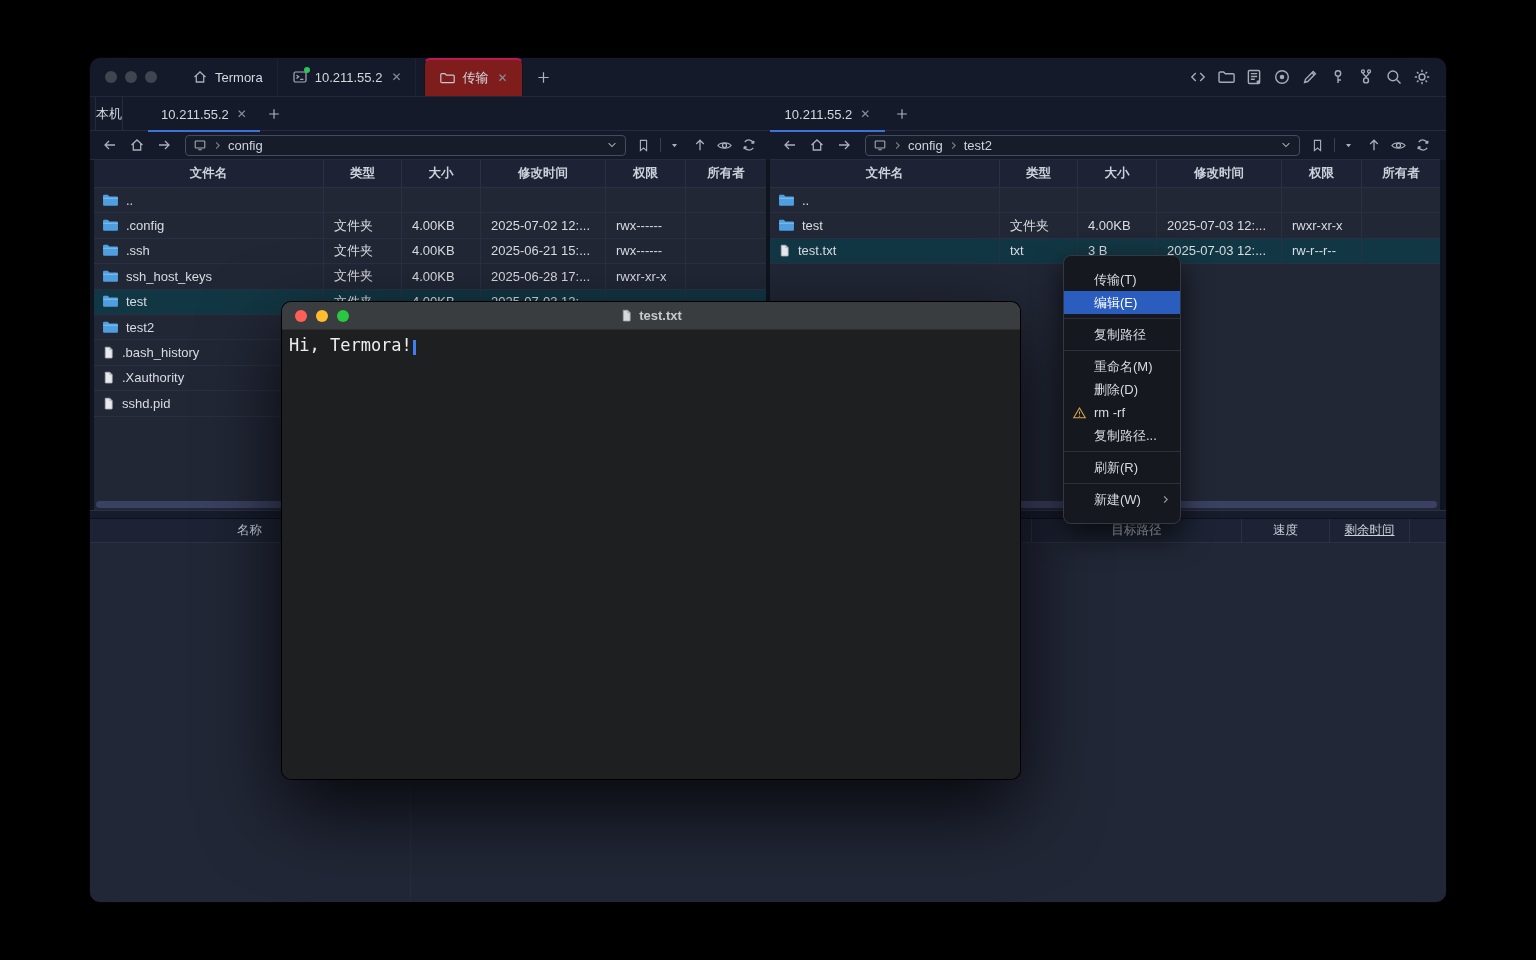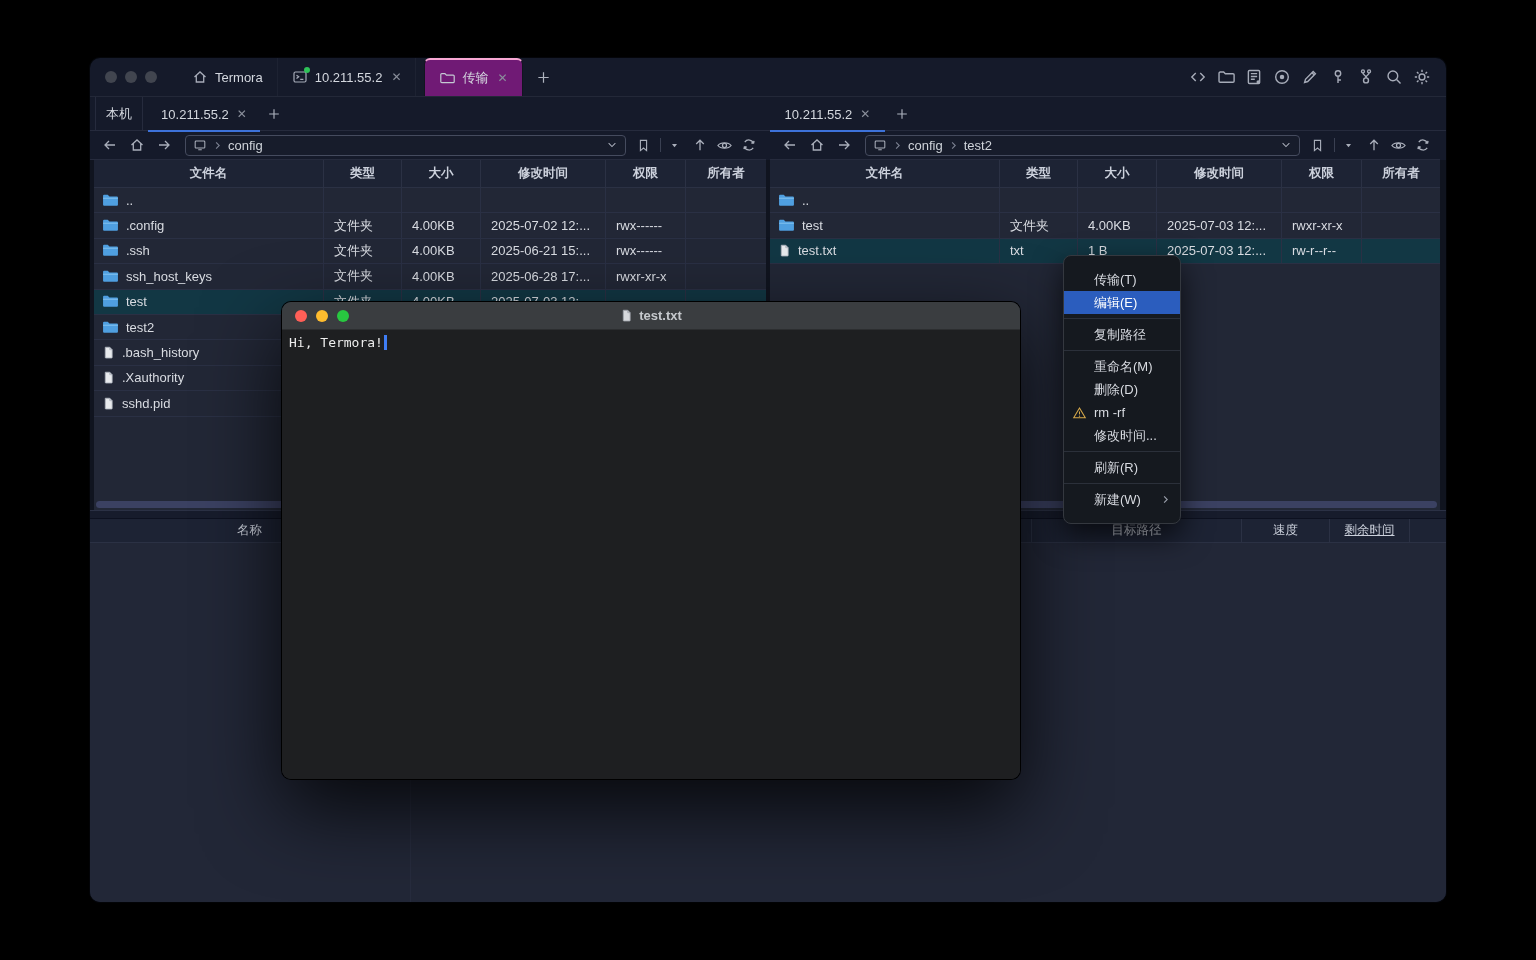--- a/index.html
+++ b/index.html
@@ -14,21 +14,21 @@
     box-shadow:0 25px 70px rgba(0,0,0,.7), 0 0 0 1px #05070c;
   }
 
   
   .tabbar { position:absolute; left:0; top:0; width:100%; height:39px; display:flex; align-items:stretch; border-bottom:1px solid #232838; }
   .traffic-dots { display:flex; align-items:center; gap:8px; margin-left:15px; width:58px; }
   .traffic-dots i { width:12px; height:12px; border-radius:50%; background:#41454f; }
   .app-tab { display:flex; align-items:center; gap:7px; padding:0 14px; color:#d4d8df; font-size:13px; border-right:1px solid #1d2232; }
   .app-tab .ticon { position:relative; display:flex; }
   .status-dot { position:absolute; right:-2px; top:-2px; width:6px; height:6px; border-radius:50%; }
-  .app-tab.active { background:#701a75; border-top:2px solid #f9a8d4; border-radius:6px 6px 0 0; border-right:1px solid #11151f; border-left:1px solid #11151f;font-family:Liberation Serif, serif; }
+  .app-tab.active { background:#7f1d1d; border-top:2px solid #be185d; border-radius:6px 6px 0 0; border-right:1px solid #11151f; border-left:1px solid #11151f;font-family:Liberation Serif, serif; }
   .tclose { color:#8b909c; font-size:12px; margin-left:2px; }
   .newtab { display:flex; align-items:center; padding:0 13px; color:#aeb3bf; }
   .top-icons { margin-left:auto; display:flex; align-items:center; gap:9px; margin-right:15px; color:#a6abb8; }
   .top-icons .tbtn { width:19px; height:19px; display:flex; align-items:center; justify-content:center; }
 
   svg.ic { display:block; }
 
   
   .paneltabs { position:absolute; left:0; top:39px; width:100%; height:34px; border-bottom:1px solid #262b3d; }
   .ptab { position:absolute; top:0; height:34px; display:flex; align-items:center; gap:8px; color:#d4d8df; font-size:13px; justify-content:center; }
@@ -69,21 +69,21 @@
   .transfer-body { position:absolute; left:0; top:485px; width:100%; bottom:0; background:#222737; }
   .transfer-body .vline { position:absolute; left:320px; top:0; bottom:0; width:1px; background:#272c3e; }
 
   
   .editor-window { position:absolute; left:282px; top:302px; width:738px; height:477px; border-radius:9px; overflow:hidden;
     box-shadow:0 30px 80px rgba(0,0,0,.8), 0 0 0 1px #000; }
   .ed-titlebar { position:relative; height:28px; background:#3a3d40; border-bottom:1px solid #2c2e30; display:flex; align-items:center; }
   .ed-dots { display:flex; gap:9px; margin-left:13px; }
   .ed-dots i { width:12px; height:12px; border-radius:50%; }
   .ed-title { position:absolute; left:0; right:0; text-align:center; font-size:13px; font-weight:700; color:#c6c9cd; display:flex; align-items:center; justify-content:center; gap:6px; }
-  .ed-content { height:449px; background:#1e1f21; padding:5px 7px; font-family:"DejaVu Sans Mono","Liberation Mono",monospace; font-size:13px; color:#ededed; }
+  .ed-content { height:449px; background:#1e1f21; padding:5px 7px; font-family:"DejaVu Sans Mono","Liberation Mono",monospace; font-size:17px; color:#ededed; }
   .ed-cursor { display:inline-block; width:3px; height:15px; background:#3f7df5; vertical-align:text-bottom; margin-left:1px; }
 
   
   .context-menu { position:absolute; left:1063px; top:255px; width:118px; background:#15191f; border:1px solid #34383f; border-radius:8px; padding:12px 0; box-shadow:0 12px 30px rgba(0,0,0,.7); }
   .menu-item { position:relative; height:23px; display:flex; align-items:center; padding-left:30px; font-size:13px; color:#d8dbe1; }
   .menu-item.highlighted { background:#2b5dbe; color:#fff; }
   .menu-item .mi-icon { position:absolute; left:8px; display:flex; color:#d7a94a; }
   .menu-item .mi-arrow { position:absolute; right:9px; display:flex; color:#9aa0ab; }
   .menu-sep { height:1px; background:#2b303a; margin:4px 0; }
 </style>
@@ -185,21 +185,21 @@
           <span class="tbtn">
             <svg class="ic" width="18" height="18" viewBox="0 0 16 16" fill="none" stroke="#a6abb8" stroke-width="1.25">
               <circle cx="8" cy="8" r="2.6"></circle>
               <path d="M8 1.6v2 M8 12.4v2 M1.6 8h2 M12.4 8h2 M3.5 3.5l1.4 1.4 M11.1 11.1l1.4 1.4 M12.5 3.5l-1.4 1.4 M4.9 11.1l-1.4 1.4"></path>
             </svg>
           </span>
         </div>
     </div>
 
     <div class="paneltabs">
-      <div class="ptab boxed" style="left:5px;width:48px;">
+      <div class="ptab boxed" style="left:5px;width:28px;">
         <span>本机</span>
       </div>
       <div class="ptab active" style="left:58px;width:112px;">
         <span>10.211.55.2</span>
         <span class="tclose">✕</span>
       </div>
       <div class="pplus" style="left:177px;">
           <svg class="ic" width="14" height="14" viewBox="0 0 16 16" fill="none" stroke="#aeb3bf" stroke-width="1.3">
             <path d="M8 2.5 V13.5 M2.5 8 H13.5"></path>
           </svg>
@@ -559,21 +559,21 @@
               <div class="cell name">
                 <span>
                   <svg class="ic" width="13" height="15" viewBox="0 0 16 16">
                     <path fill="#e8eaed" stroke="#aab0ba" stroke-width="1" d="M4 1.5 h5.5 L12.5 4.5 V14 a.8.8 0 0 1-.8.8 H4.8 A.8.8 0 0 1 4 14 Z"></path>
                     <path fill="none" stroke="#aab0ba" stroke-width="1" d="M9.5 1.5 V4.5 H12.5"></path>
                   </svg>
                 </span>
                 <span>test.txt</span>
               </div>
               <div class="cell">txt</div>
-              <div class="cell">1 B</div>
+              <div class="cell">3 B</div>
               <div class="cell">2025-07-03 12:...</div>
               <div class="cell">rw-r--r--</div>
               <div class="cell"></div>
             </div>
           </div>
         <div class="hscroll"></div>
       </div>
     </div>
 
     <div class="transfer-gap"></div>
@@ -632,21 +632,21 @@
         <span class="mi-icon">
           <svg class="ic" width="15" height="14" viewBox="0 0 16 16" fill="none" stroke="#d7a94a" stroke-width="1.2">
             <path d="M8 2.2 L14.6 13.4 H1.4 Z"></path>
             <path d="M8 6.2 V9.6"></path>
             <circle cx="8" cy="11.6" r=".8" fill="#d7a94a" stroke="none"></circle>
           </svg>
         </span>
         <span>rm -rf</span>
       </div>
       <div class="menu-item">
-        <span>修改时间...</span>
+        <span>复制路径...</span>
       </div>
       <div class="menu-sep"></div>
       <div class="menu-item">
         <span>刷新(R)</span>
       </div>
       <div class="menu-sep"></div>
       <div class="menu-item">
         <span>新建(W)</span>
         <span class="mi-arrow">
           <svg class="ic" width="11" height="11" viewBox="0 0 16 16" fill="none" stroke="#9aa0ab" stroke-width="1.6">

